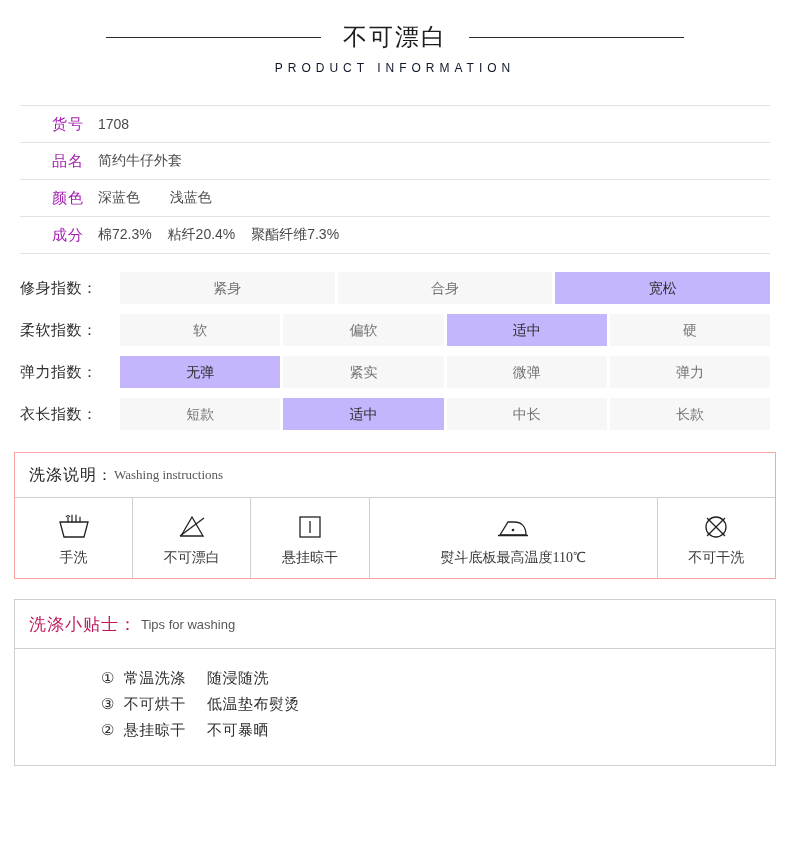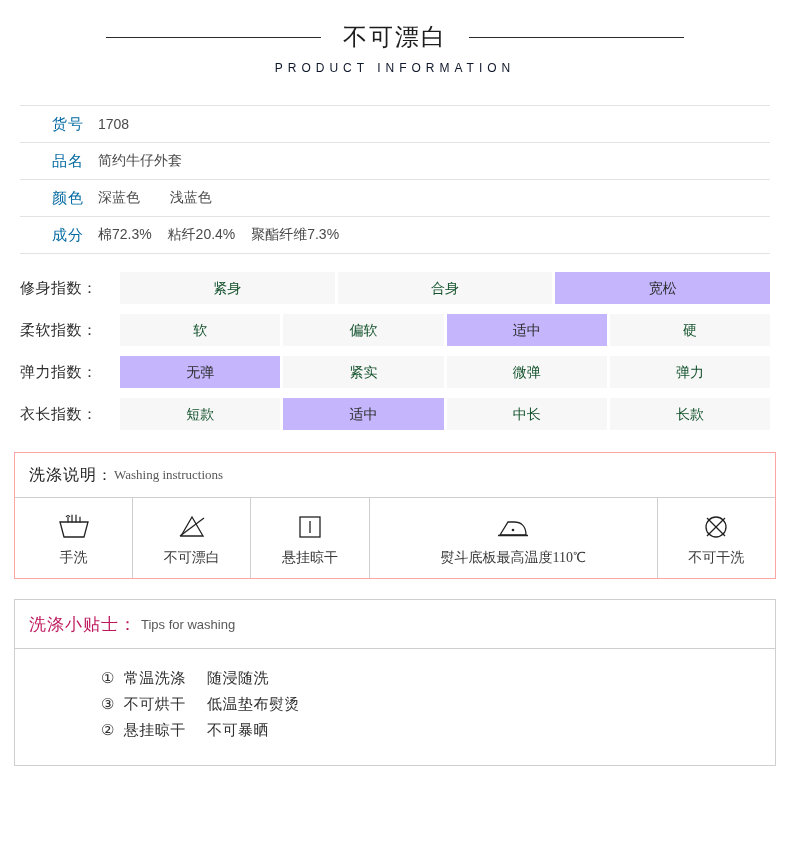--- a/index.html
+++ b/index.html
@@ -62,21 +62,21 @@
     display: flex;
     align-items: center;
     height: 36px;
     border-bottom: 1px solid #e3e3e3;
     font-size: 15px;
   }
   .info-label {
     width: 78px;
     text-align: right;
     padding-right: 14px;
-    color: #0369a1;
+    color: #a21caf;
     letter-spacing: 1px;
     box-sizing: border-box;
   }
   .info-value {
     color: #4a4a4a;
     font-size: 14px;
   }
   .info-value .sep {
     display: inline-block;
     width: 22px;
@@ -105,21 +105,21 @@
     display: flex;
     flex: 1;
     gap: 3px;
   }
   .idx-cell {
     flex: 1;
     height: 32px;
     line-height: 32px;
     text-align: center;
     font-size: 14px;
-    color: #14532d;
+    color: #737373;
     background: #f7f7f7;
   }
   .idx-cell.active {
     background: #c4b5fd;
     color: #2d2d2d;
   }
 
   
   .wash-box {
     margin: 22px 14px 0 14px;

